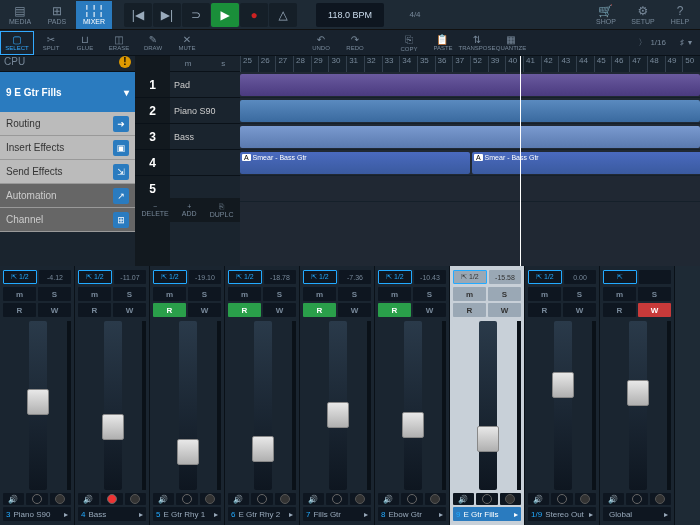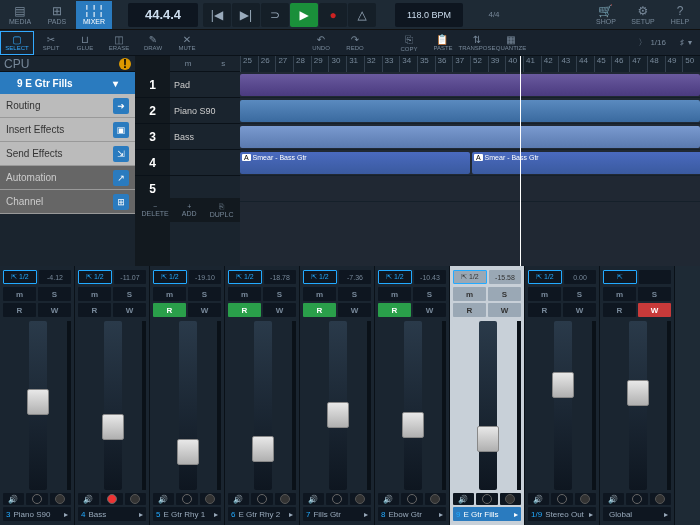--- a/index.html
+++ b/index.html
@@ -19,23 +19,23 @@
 .right-tb { margin-left: auto; display: flex; gap: 1px; }
 
 .second-toolbar { height: 26px; background: #18222d; display: flex; align-items: center; border-bottom: 1px solid #0a1118; }
 .tool-btn { width: 34px; height: 24px; display: flex; flex-direction: column; align-items: center; justify-content: center; font-size: 6px; color: #789; }
 .tool-btn.sel { border: 1px solid #3af; color: #3af; }
 .tool-btn .ico { font-size: 10px; }
 .snap { margin-left: auto; display: flex; align-items: center; gap: 4px; padding-right: 8px; font-size: 8px; color: #789; }
 
 .main { display: flex; height: 210px; }
 .left-panel { width: 135px; background: #1a242e; display: flex; flex-direction: column; }
-.cpu-row { height: 16px; display: flex; align-items: center; padding: 0 4px; font-size: 12px; color: #789; justify-content: space-between; border-bottom: 1px solid #0a1118;}
+.cpu-row { height: 16px; display: flex; padding: 0 4px; font-size: 10px; color: #789; justify-content: space-between; border-bottom: 1px solid #0a1118;}
 .cpu-row .warn { width: 12px; height: 12px; border-radius: 50%; background: #d90; color: #000; text-align: center; line-height: 12px; font-weight: bold;}
-.sel-track { height: 22px; background: #2a7bbf; color: #fff; display: flex; align-items: center; padding: 0 17px; font-size: 10px; justify-content: space-between; font-weight: bold;}
+.sel-track { height: 40px; background: #2a7bbf; color: #fff; display: flex; align-items: center; padding: 0 6px; font-size: 10px; justify-content: space-between; font-weight: bold;}
 .panel-item { height: 24px; background: #bbb; color: #333; display: flex; align-items: center; justify-content: space-between; padding: 0 6px; font-size: 10px; border-bottom: 1px solid #999; }
 .panel-item .picon { width: 16px; height: 16px; background: #2a7bbf; border-radius: 2px; display: flex; align-items: center; justify-content: center; color: #fff; font-size: 9px;}
 .panel-item.dark { background: #666; color: #ccc; }
 
 .track-col { width: 35px; background: #12191f; }
 .track-num { height: 26px; display: flex; align-items: center; justify-content: center; color: #fff; font-size: 12px; font-weight: bold; border-bottom: 1px solid #0a1118;}
 .track-names { width: 70px; background: #1a242e; }
 .track-head { height: 16px; display: flex; align-items: center; justify-content: space-around; font-size: 8px; color: #789; border-bottom: 1px solid #0a1118;}
 .track-name { height: 26px; display: flex; align-items: center; padding: 0 4px; font-size: 9px; color: #ccc; border-bottom: 1px solid #0a1118;}
 .track-actions { height: 20px; display: flex; align-items: center; justify-content: space-around; font-size: 7px; color: #789; border-top: 1px solid #0a1118;}
@@ -88,21 +88,20 @@
     </div>
   <div class="tb-btn">
       <span class="ico">⊞</span>
       <span>PADS</span>
     </div>
   <div class="tb-btn active">
       <span class="ico">╎╎╎</span>
       <span>MIXER</span>
     </div>
   <div class="tb-sep"></div>
-  <div class="time-display">44.4.4</div>
   <div class="transport">
     <div class="trans-btn">|◀</div>
     <div class="trans-btn">▶|</div>
     <div class="trans-btn">⊃</div>
     <div class="trans-btn play">▶</div>
     <div class="trans-btn rec">●</div>
     <div class="trans-btn">△</div>
   </div>
   <div class="tempo-display">118.0 BPM</div>
   <div class="sig">4/4</div>

